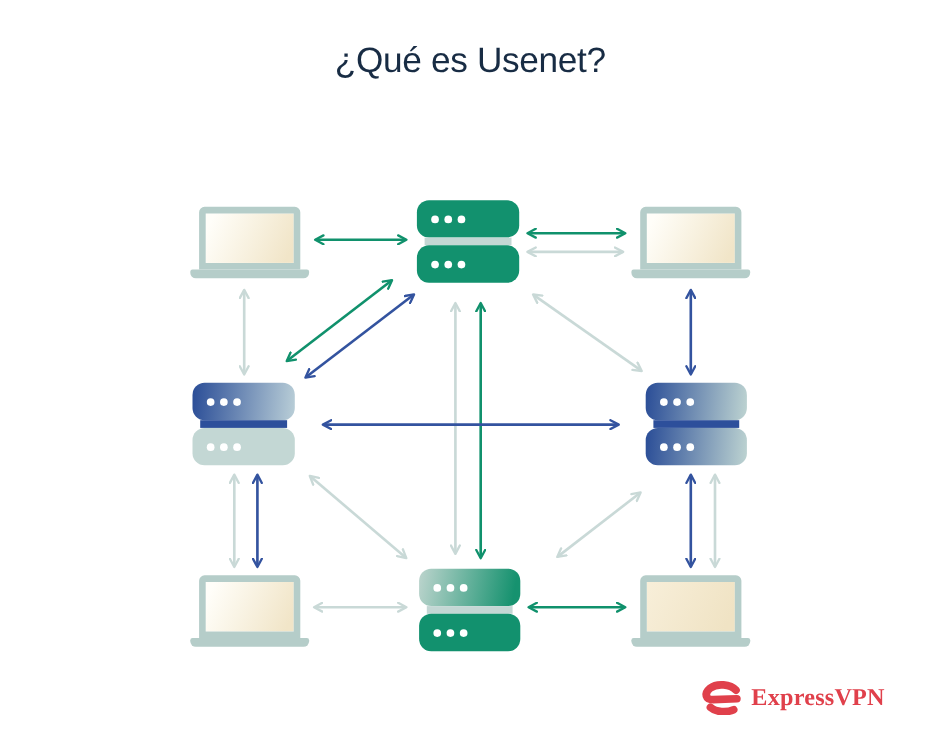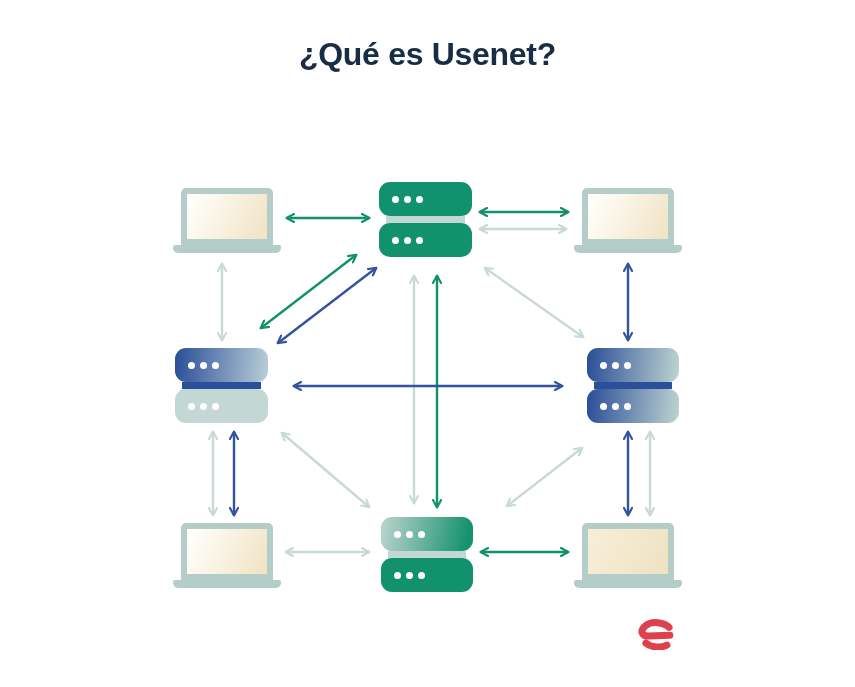--- a/index.html
+++ b/index.html
@@ -5,21 +5,21 @@
   * { box-sizing: border-box; margin: 0; padding: 0; }
   html,body { width:855px; height:687px; }
   body {
     position: relative;
     background: #ffffff;
     font-family: "Liberation Sans", sans-serif;
     overflow: hidden;
   }
   .header { position:absolute; top:36px; left:0; right:0; text-align:center; }
   .title {
-    font-size:32px; font-weight:700; color:#182c44; letter-spacing:-0.3px;
+    font-size:32px; font-weight:400; color:#182c44; letter-spacing:-0.3px;
   }
   .subtitle {
     margin:15px auto 0; max-width:460px;
     font-size:19px; line-height:27px; font-weight:500; color:#1d2e47;
   }
   .diagram { position:absolute; inset:0; }
   svg.connections { position:absolute; left:0; top:0; }
 
   
   .server { position:absolute; display:flex; flex-direction:column; }
@@ -205,13 +205,14 @@
     <div class="lbase"></div>
   </div>
 
 </div>
 
 <div class="brand">
   <svg width="38" height="32" viewBox="0 0 46 38">
     <path d="M40 11 C34 4.5 19 3 11.5 9 C4.5 14.8 6.5 21.5 15 21.5 L41 20.5" fill="none" stroke="#e0404b" stroke-width="8.5" stroke-linecap="round"></path>
     <path d="M12 30 C18 35.5 30 36 37.5 32.5" fill="none" stroke="#e0404b" stroke-width="8.5" stroke-linecap="round"></path>
   </svg>
+  <span class="brand-text">ExpressVPN</span>
 </div>
 
 </body></html>

